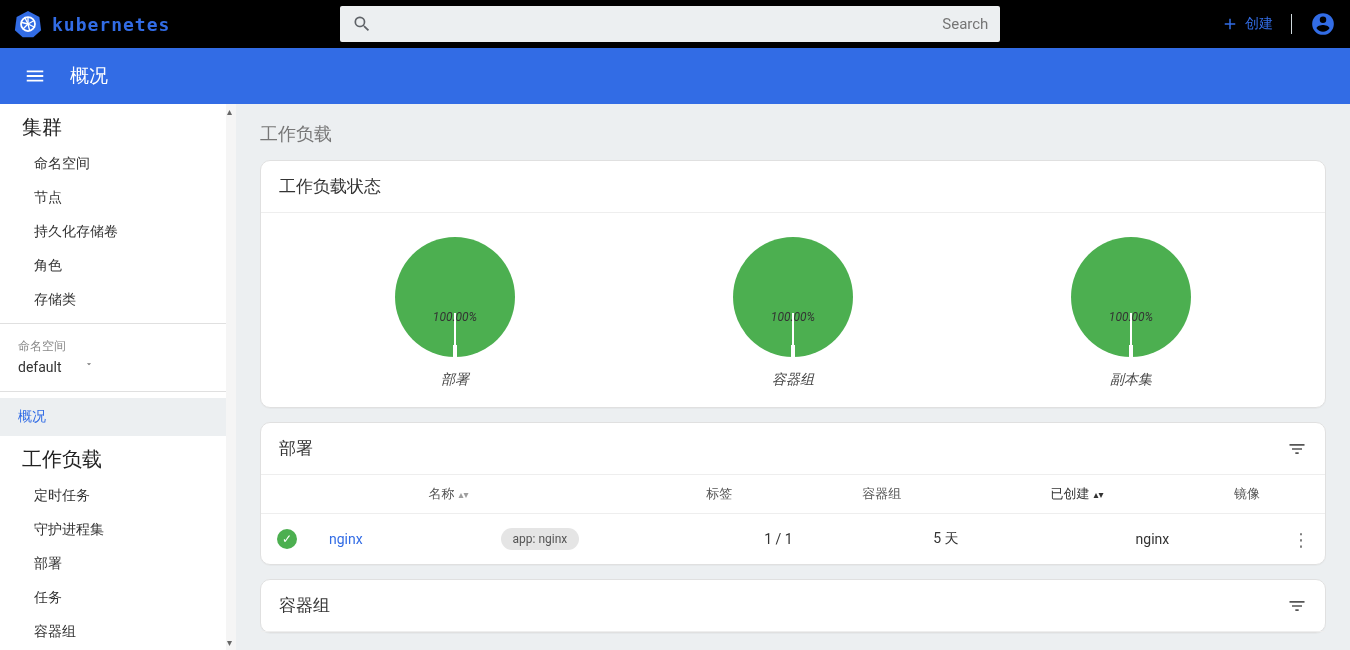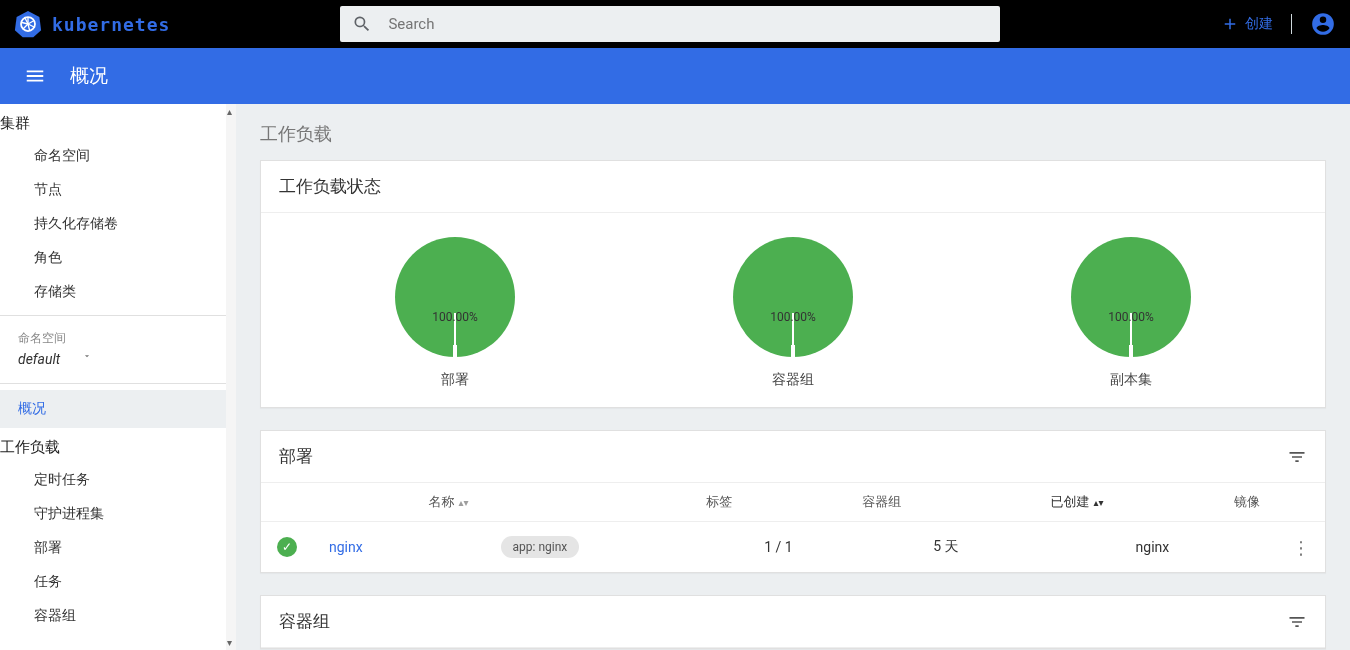--- a/index.html
+++ b/index.html
@@ -4,53 +4,53 @@
 <style>
 * { margin: 0; padding: 0; box-sizing: border-box; font-family: Roboto, "Helvetica Neue", Arial, sans-serif; }
 body { background: #eceff1; width: 1350px; height: 650px; overflow: hidden; }
 
 
 .topbar { height: 48px; background: #000000; display: flex; align-items: center; padding: 0 14px; }
 .brand { display: flex; align-items: center; gap: 10px; cursor: pointer; }
 .brand-logo { width: 28px; height: 28px; }
 .brand-name { font-size: 18px; font-weight: 700; color: #326ce5; font-family: "Consolas", "Menlo", monospace; letter-spacing: 1px; }
 .search-wrap { margin-left: 170px; flex: 0 0 660px; height: 36px; background: #eceff1; border-radius: 2px; display: flex; align-items: center; padding: 0 12px; gap: 16px; }
-.search-wrap input { flex: 1; border: none; background: transparent; font-size: 15px; color: #555; outline: none; }
+.search-wrap input { flex: 1; border: none; background: transparent; font-size: 15px; color: #555; outline: none; text-align: right; }
 .search-wrap .si { color: #5f6368; }
 .topbar-right { margin-left: auto; display: flex; align-items: center; gap: 18px; }
 .create-btn { display: flex; align-items: flex-end; gap: 6px; color: #326ce5; font-size: 14px; cursor: pointer; }
 .vdiv { width: 1px; height: 20px; background: #cfd8dc; }
 .acct { color: #326ce5; }
 
 
 .subhead { height: 56px; background: #326ce5; display: flex; align-items: center; padding: 0 24px; gap: 24px; color: #fff; }
 .hamb { cursor: pointer; }
 .page-title { font-size: 19px; font-weight: 400; }
 
 
 .main { display: flex; height: 546px; }
 .sidebar { width: 236px; background: #fff; overflow-y: auto; position: relative; }
 .scroll-hint { position: absolute; right: 0; width: 10px; top: 0; bottom: 0; background: #f5f5f5; }
 .scroll-hint .arr { position:absolute; left:1px; color:#666; font-size:10px;}
-.nav-heading { padding: 10px 0 6px; font-size: 15px; color: #222; font-weight: 500; }
+.nav-heading { padding: 10px 22px 6px; font-size: 20px; color: #222; font-weight: 500; }
 .nav-item { padding: 8px 18px 8px 34px; font-size: 14px; color: #333; cursor: pointer; }
 .nav-divider { height: 1px; background: #e0e0e0; margin: 6px 0; }
 .ns-label { padding: 8px 18px 2px; font-size: 12px; color: #888; }
-.ns-select { padding: 2px 18px 10px; display: flex; align-items: flex-start; gap: 22px; color: #333; font-size: 14px; cursor: pointer; font-style: italic; }
+.ns-select { padding: 2px 18px 10px; display: flex; align-items: flex-start; gap: 22px; color: #333; font-size: 14px; cursor: pointer; }
 .nav-active { background: #eceff1; color: #326ce5; padding: 10px 18px; font-size: 14px; cursor: pointer; }
 
 .content { flex: 1; padding: 18px 24px; overflow-y: auto; }
 .section-title { font-size: 18px; color: #777; margin-bottom: 14px; }
 
-.card { background: #fff; border: 1px solid #e0e0e0; border-radius: 0; margin-bottom: 22px; box-shadow: 0 1px 1px rgba(0,0,0,.03); }
+.card { background: #fff; border: 1px solid #e0e0e0; border-radius: 10px; margin-bottom: 14px; box-shadow: 0 1px 1px rgba(0,0,0,.03); }
 .card-title { font-size: 17px; color: #333; padding: 14px 18px; border-bottom: 1px solid #eee; display: flex; align-items: center; }
 .card-title .filter { margin-left: auto; color: #555; cursor: pointer; }
 
 
-.pies { display: flex; justify-content: space-around; padding: 24px 25px 18px; }
+.pies { display: flex; justify-content: space-around; padding: 24px 25px 18px; font-style: italic; }
 .pie-col { display: flex; flex-direction: column; align-items: center; gap: 14px; }
 .pie { width: 120px; height: 120px; border-radius: 50%; background: conic-gradient(#4caf50 0% 49.5%, #fff 49.5% 50.5%, #4caf50 50.5% 100%); display: flex; align-items: center; justify-content: center; }
 .pie .pct { font-size: 12px; color: #333; position: relative; top: 20px; }
 .pie-label { font-size: 14px; color: #444; }
 
 
 .tbl { width: 100%; border-collapse: collapse; }
 .tbl th { text-align: right; font-weight: 400; font-size: 13px; color: #555; padding: 10px 16px; border-bottom: 1px solid #eee; }
 .tbl td { padding: 14px 16px; font-size: 14px; color: #333; border-top: 1px solid #f2f2f2; }
 .status-dot { width: 20px; height: 20px; border-radius: 50%; background: #4caf50; display: inline-flex; align-items: center; justify-content: center; color: #fff; font-size: 12px; }

